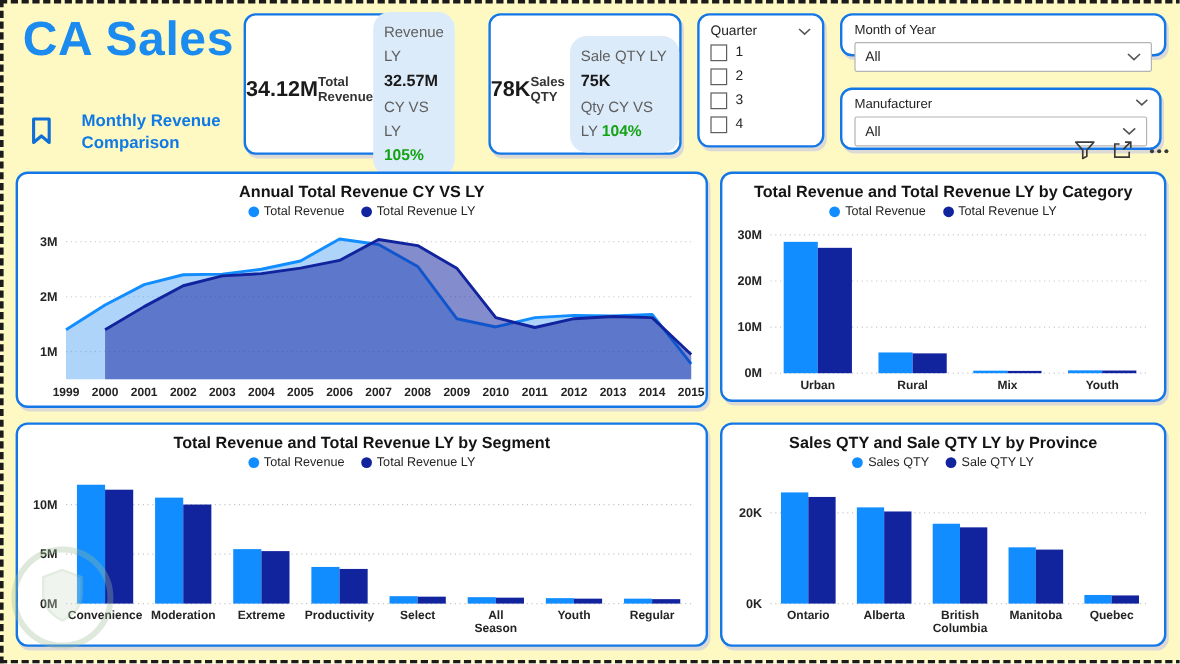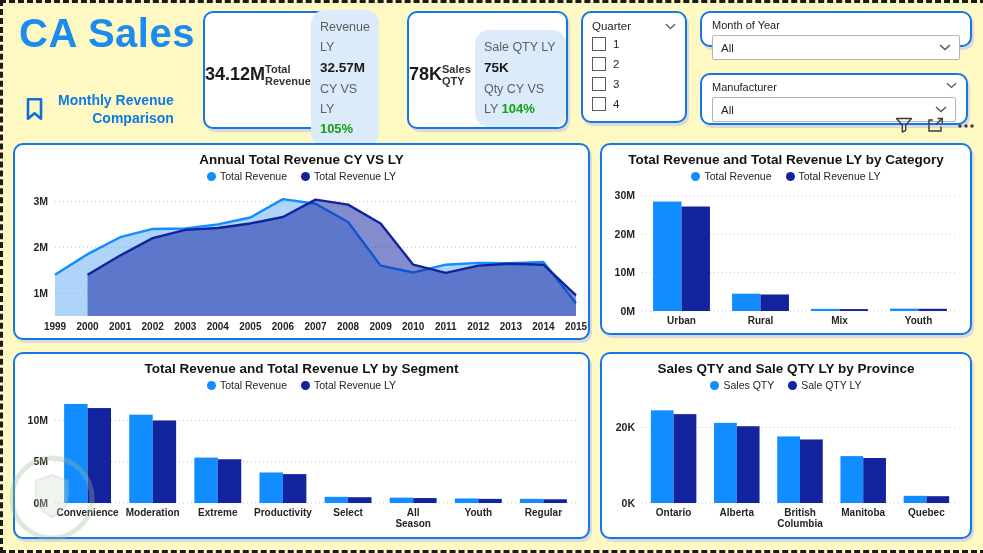--- a/index.html
+++ b/index.html
@@ -1,21 +1,21 @@
 <!DOCTYPE html>
 <html><head>
 <meta charset="utf-8">
 <style>
   html,body{margin:0;padding:0;background:#fff;}
   body{font-family:"Liberation Sans", sans-serif; color:#252423;}
   .canvas{position:relative; width:977px; height:547px; margin:0; border:3px dashed #1b1b1b; background:#fef9c3; overflow:hidden;padding-left:12px;}
 
   
   .brand-title{position:absolute; left:16px; top:8px; font-size:40px; font-weight:bold; color:#1b8bf0; letter-spacing:0.5px;}
-  .bookmark{position:absolute; left:22px; top:88px; display:flex; align-items:center; gap:14px; cursor:pointer;text-align:right;}
+  .bookmark{position:absolute; left:22px; top:88px; display:flex; align-items:center; gap:24px; cursor:pointer;}
   .bookmark .bk-text{font-size:14px; font-weight:bold; color:#0f7ae5; line-height:18px;}
 
   
   .card{position:absolute; background:#fff; border:2px solid #1377e8; border-radius:10px; box-shadow:2px 3px 0 rgba(193,193,230,.55); box-sizing:border-box;}
 
   
   .kpi{display:flex; flex-direction:row; align-items:center; padding-top:9px;}
   .kpi-value{font-size:18px; font-weight:bold; color:#1a1a1a;}
   .kpi-label{font-size:11px; font-weight:bold; color:#333; margin-top:1px;}
   .kpi-sub{margin-top:8px; background:#dcebfa; border-radius:14px; padding:7px 9px; width:calc(100% - 18px); box-sizing:border-box; font-size:12.5px; color:#5f5f5f; line-height:1.6; text-align:left;}

